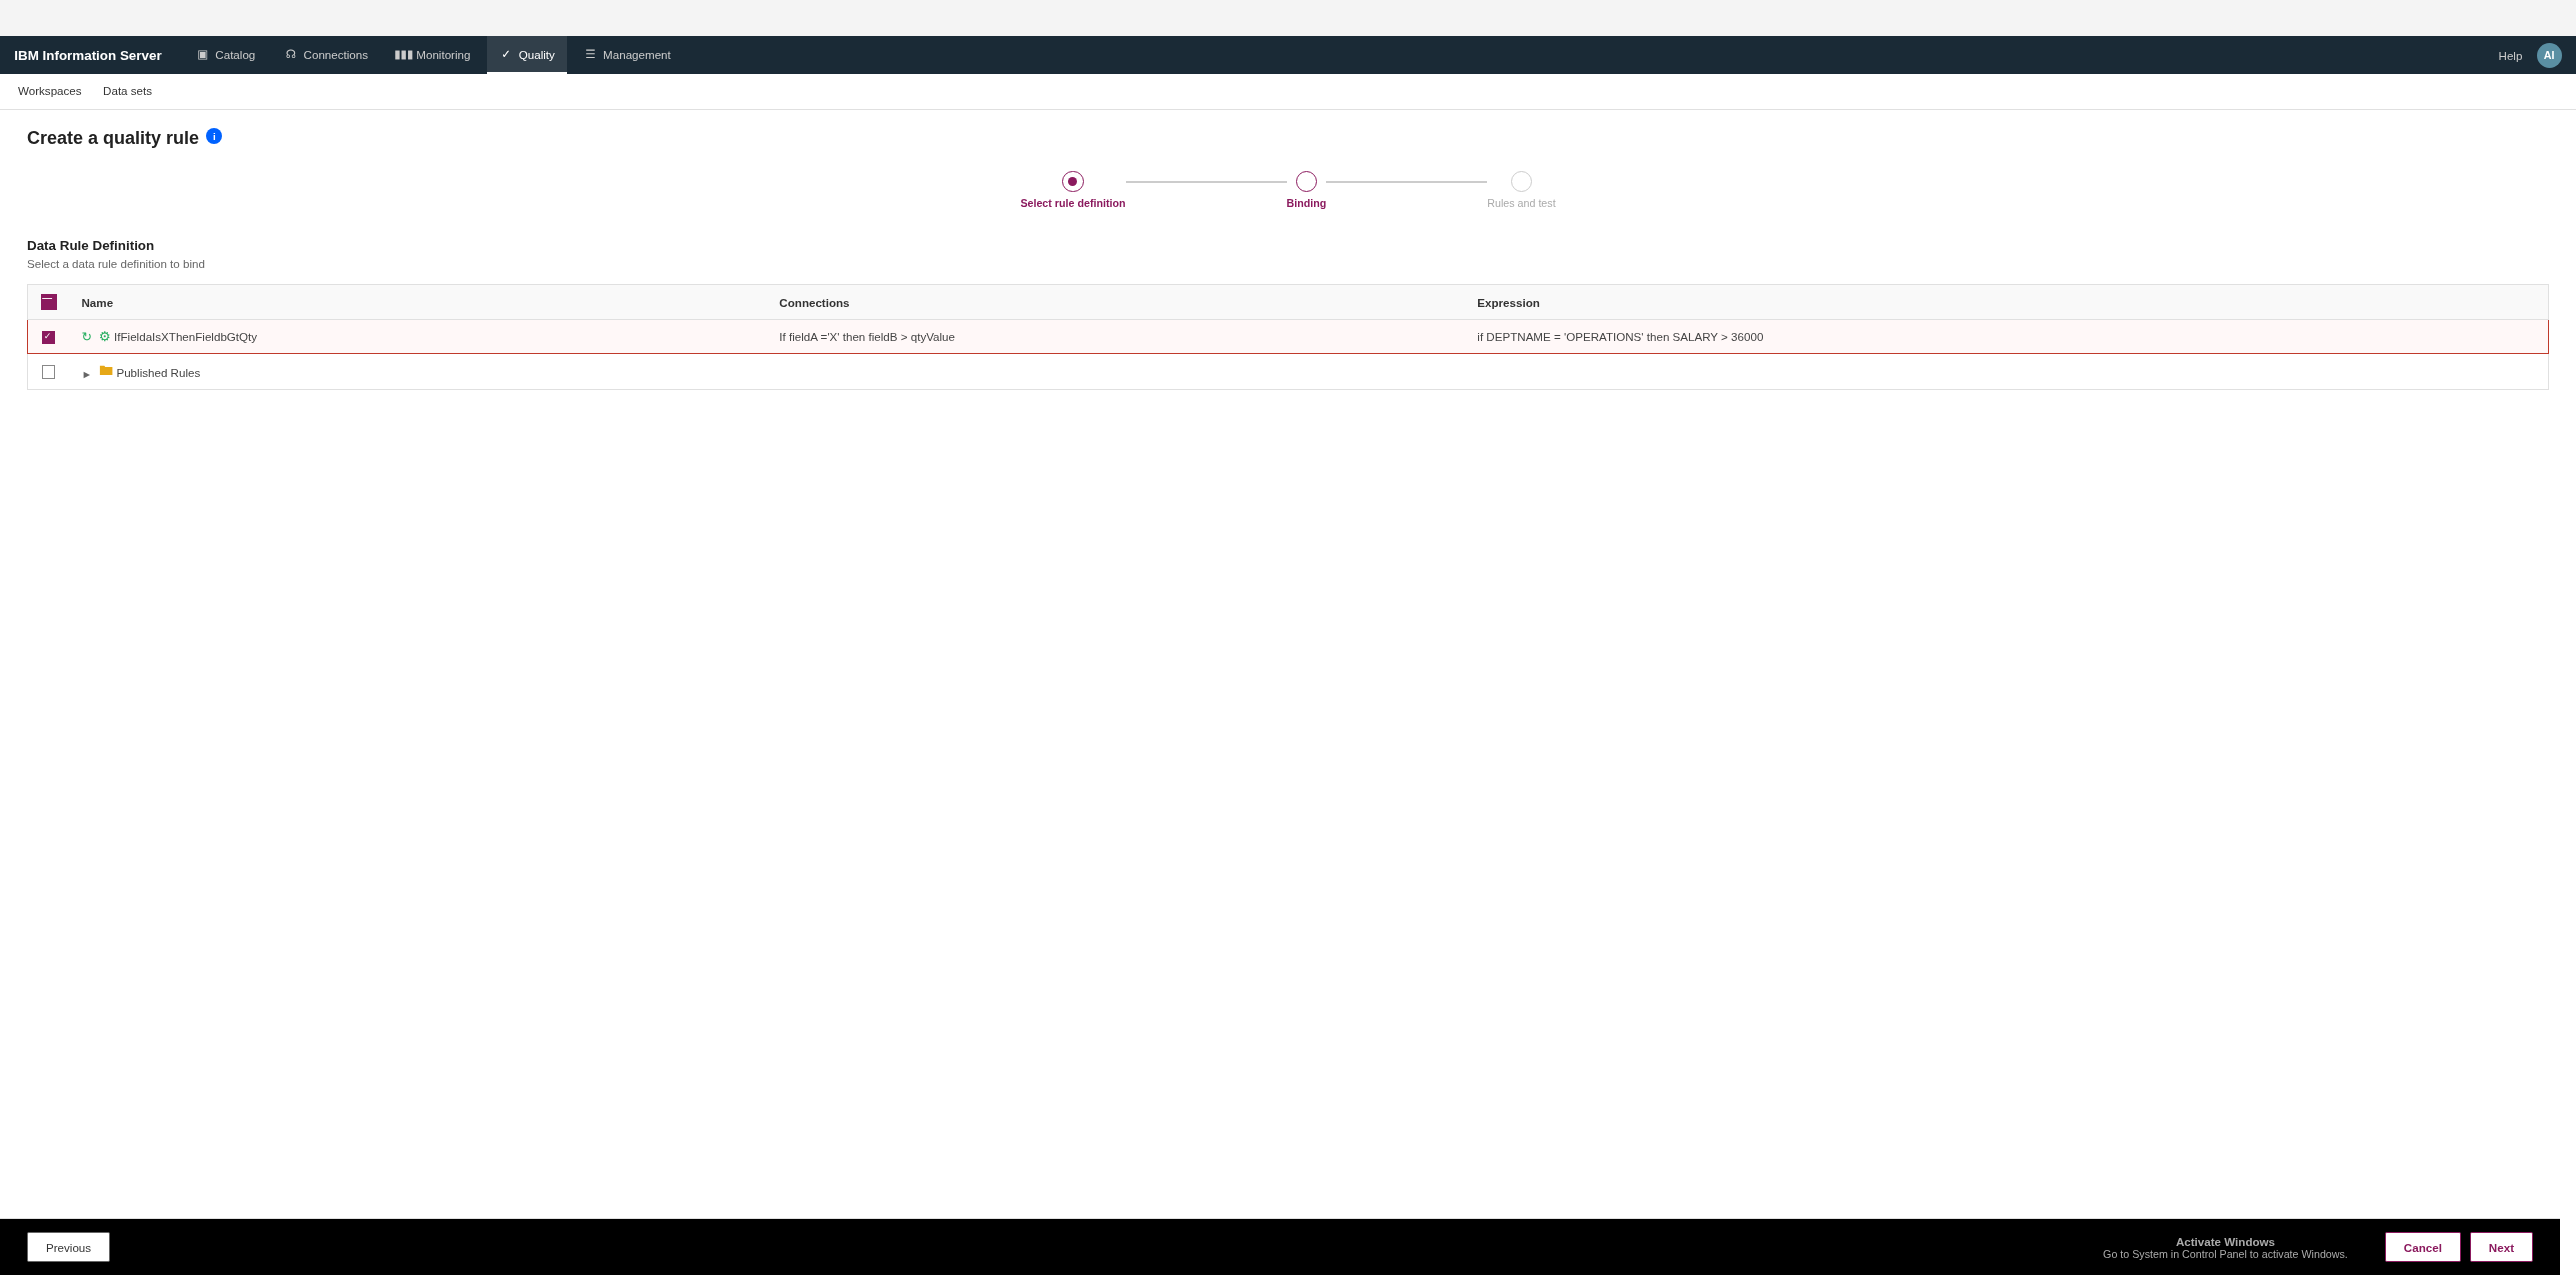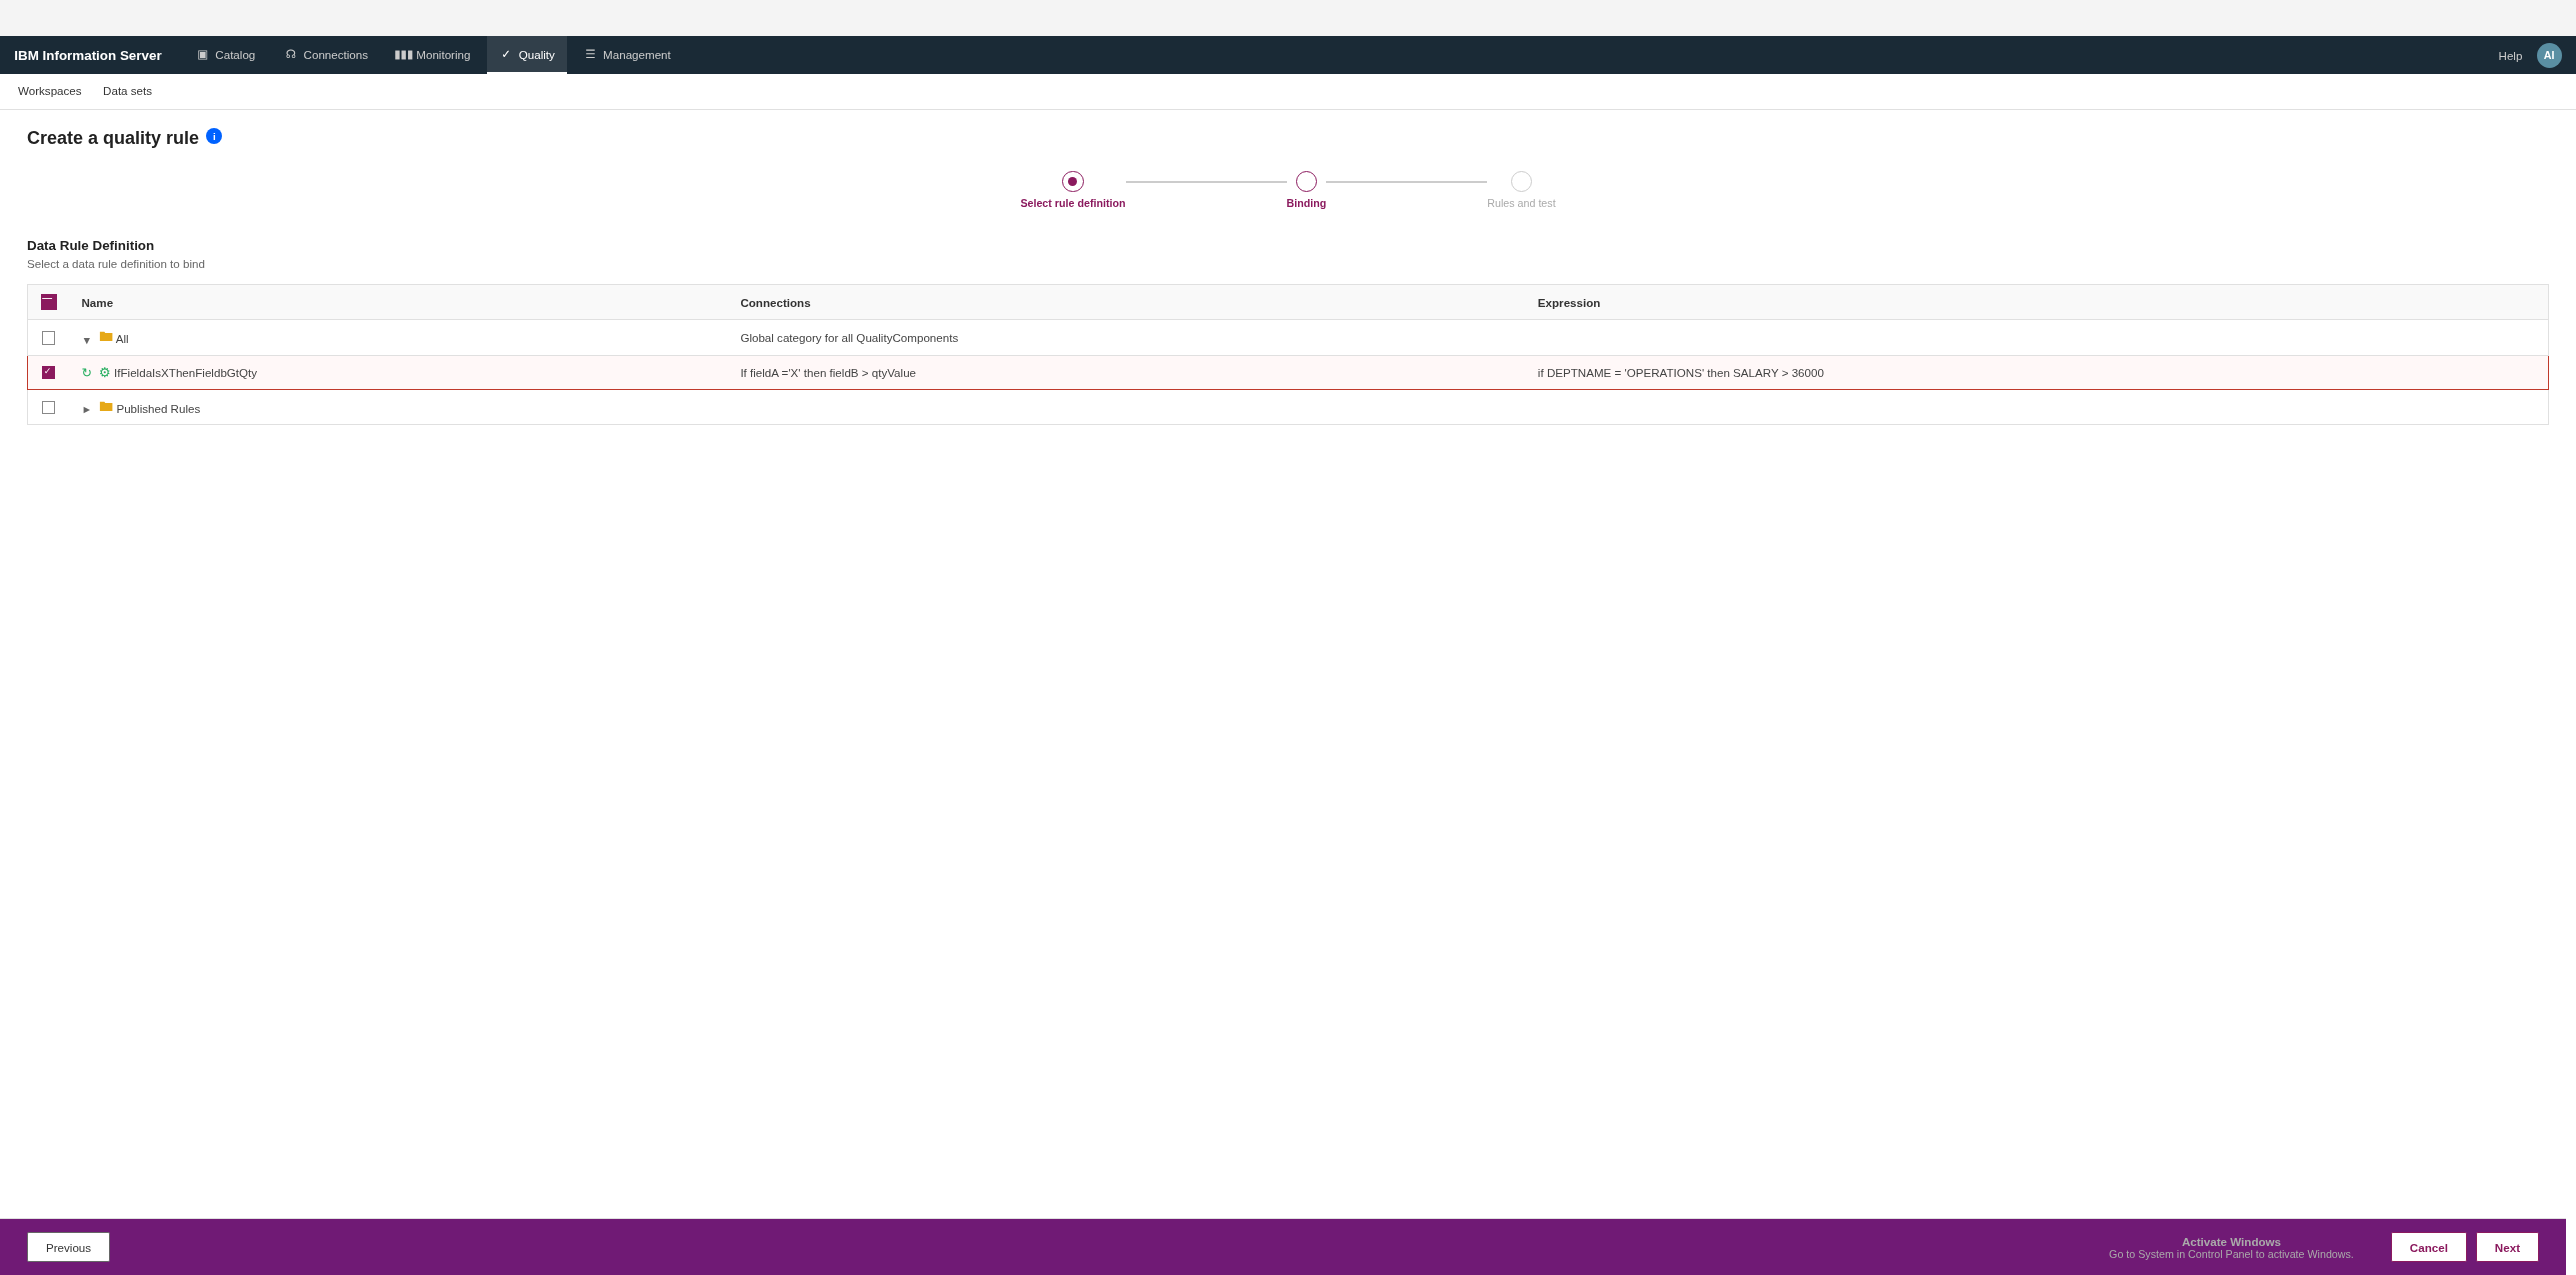--- a/index.html
+++ b/index.html
@@ -292,30 +292,30 @@
     }
     .refresh-icon {
       color: #27ae60;
       font-size: 12.5px;
       margin-right: 3.6px;
       cursor: pointer;
     }
 
     
     .footer {
-      background: #701a75;
+      background: #000000;
       border-top: 0.9px solid #e0e0e0;
       padding: 14.3px 27px;
       display: flex;
       align-items: center;
       justify-content: space-between;
       position: fixed;
       bottom: 0;
       left: 0;
-      right: 10px;
+      right: 16px;
       height: 57px;
     }
     .btn {
       padding: 7.2px 18px;
       font-size: 11.6px;
       cursor: pointer;
       border-radius: 1.8px;
       font-weight: 500;
     }
     .btn-outline {
@@ -434,36 +434,20 @@
           <th class="checkbox-cell">
             <span class="checkbox-header"></span>
           </th>
           <th>Name</th>
           <th>Connections</th>
           <th>Expression</th>
         </tr>
       </thead>
       <tbody>
 
-        <tr>
-          <td class="checkbox-cell">
-            <span class="checkbox"></span>
-          </td>
-          <td>
-            <span class="expand-arrow">▼</span>
-            <span class="folder-icon">
-              <svg viewBox="0 0 16 16">
-                  <path d="M1 3h5l1 1.5H15v9H1z"></path>
-                </svg>
-            </span>
-            <span>All</span>
-          </td>
-          <td>Global category for all QualityComponents</td>
-          <td></td>
-        </tr>
 
         <tr class="selected-row">
           <td class="checkbox-cell">
             <span class="checkbox checked"></span>
           </td>
           <td>
             <span class="refresh-icon">↻</span>
             <span class="rule-icon-gear">⚙</span>
             <span>IfFieldaIsXThenFieldbGtQty</span>
           </td>

